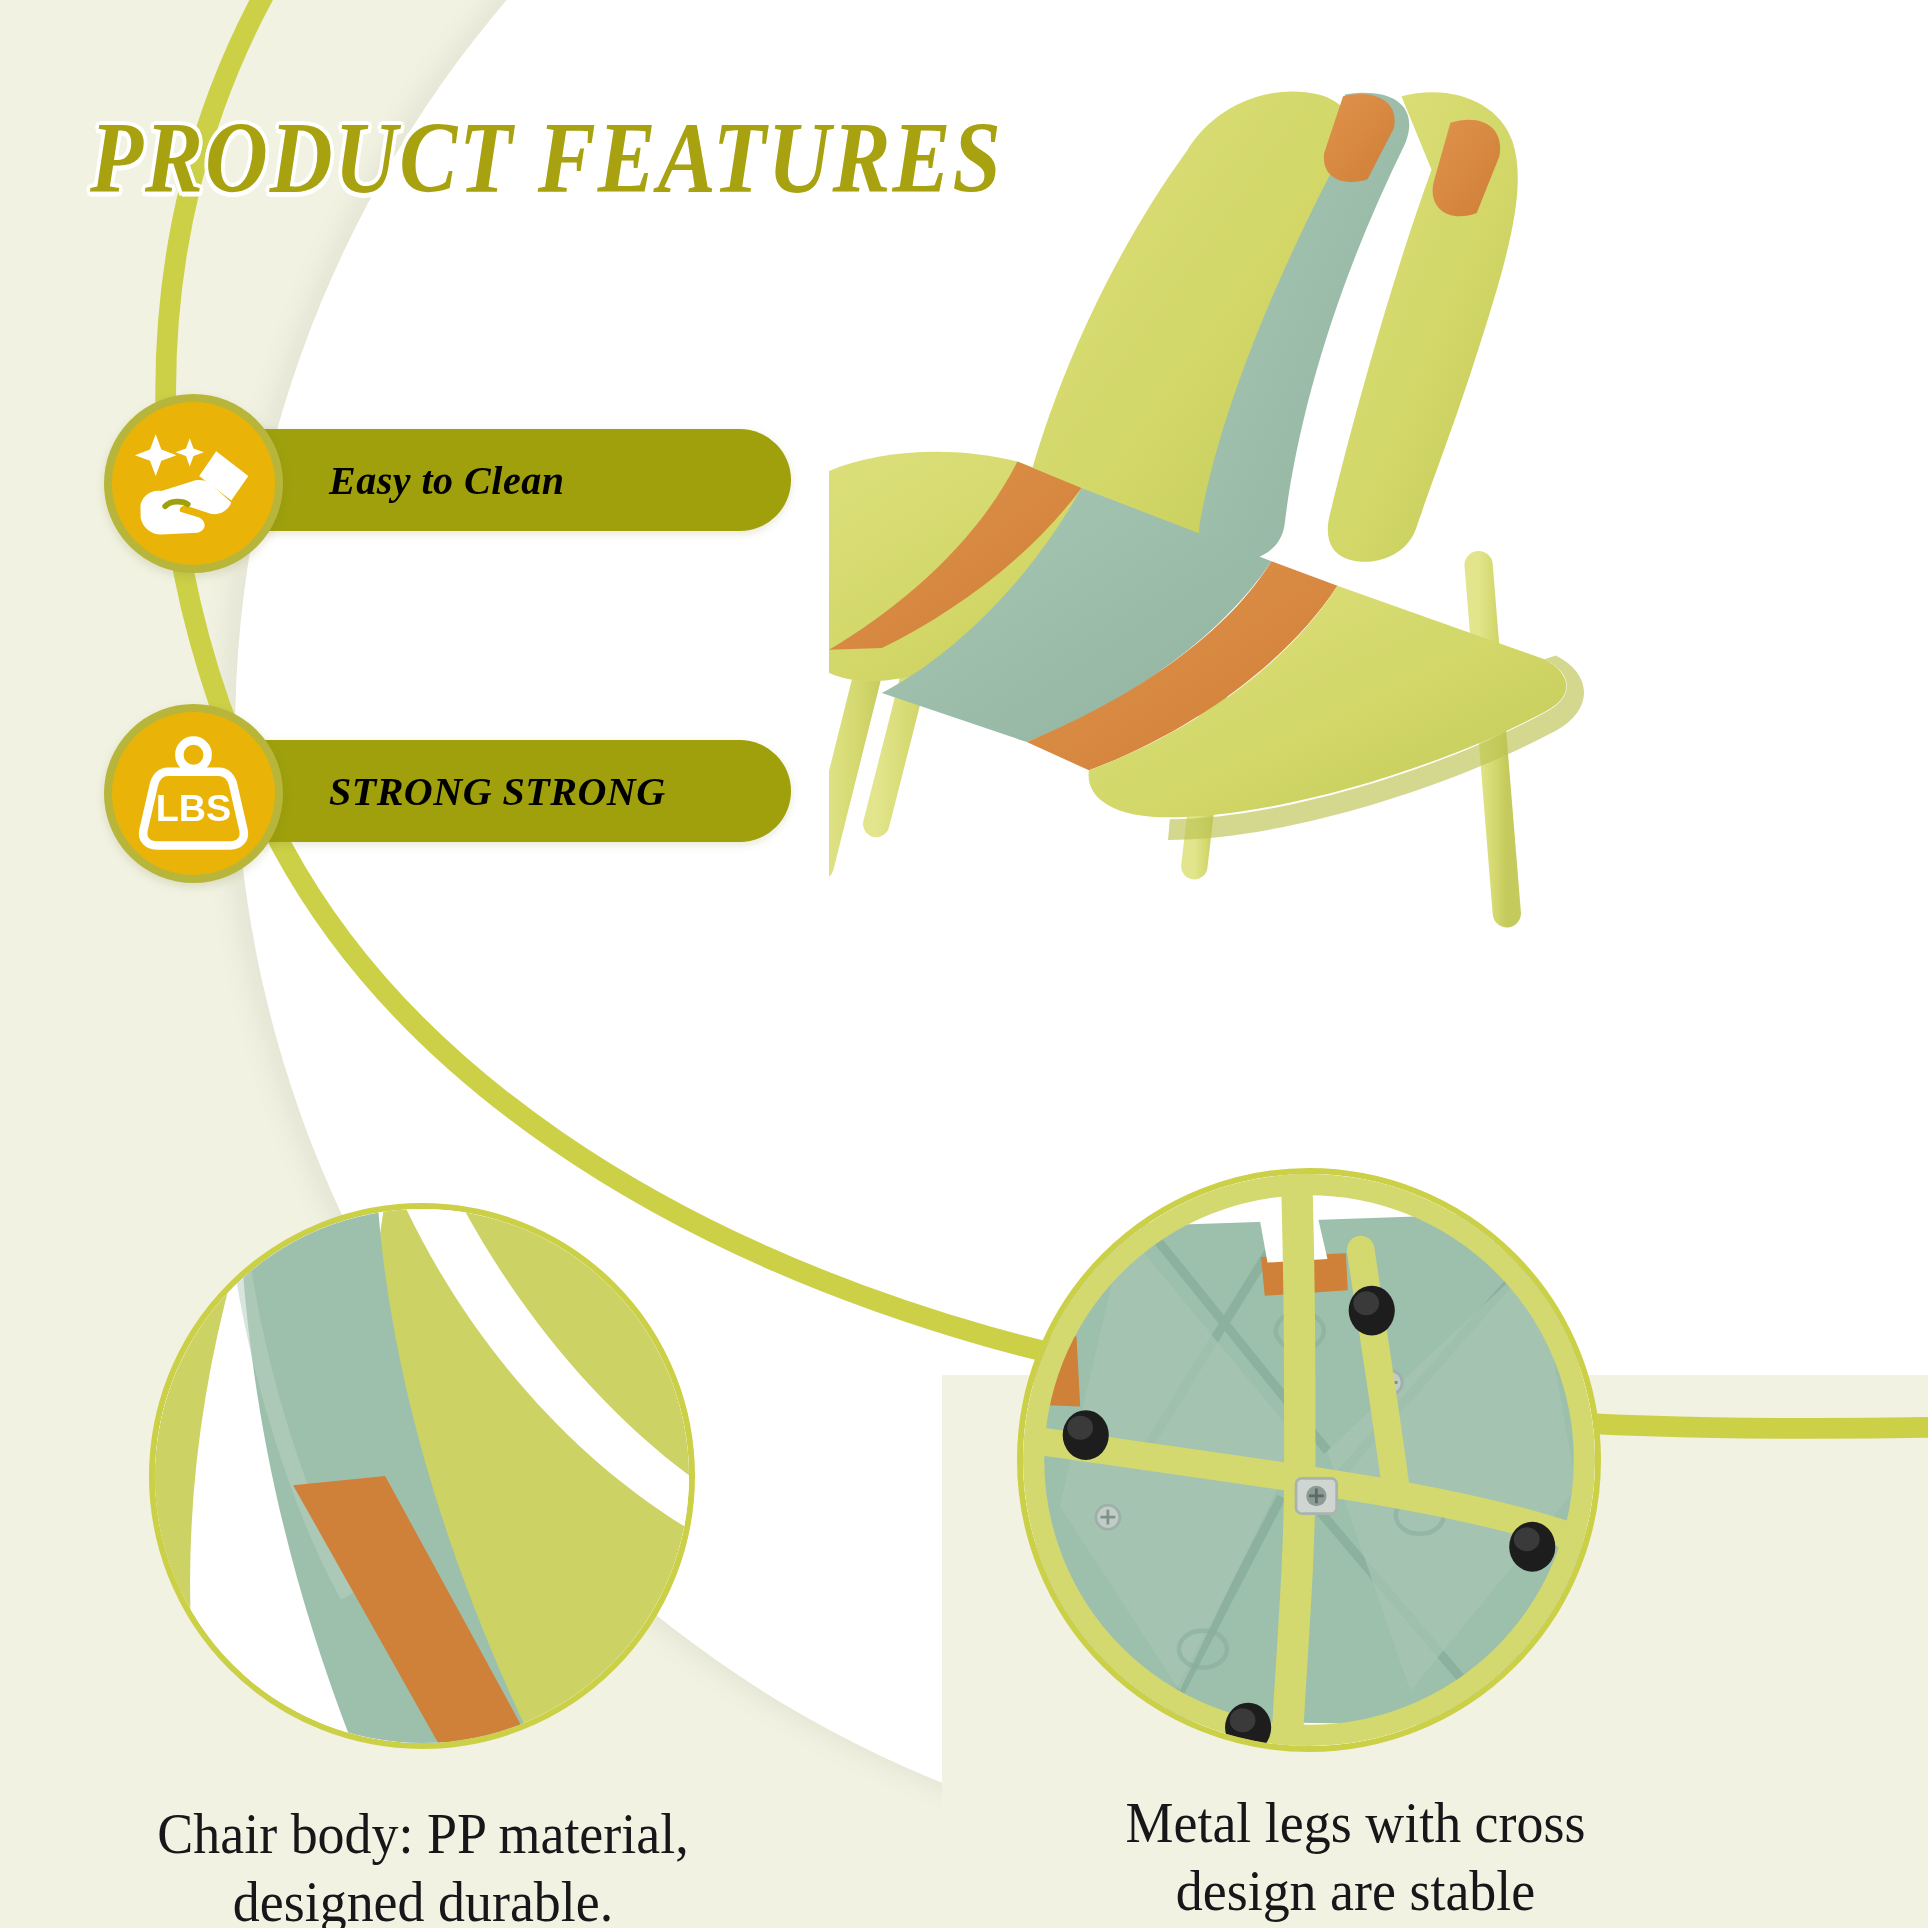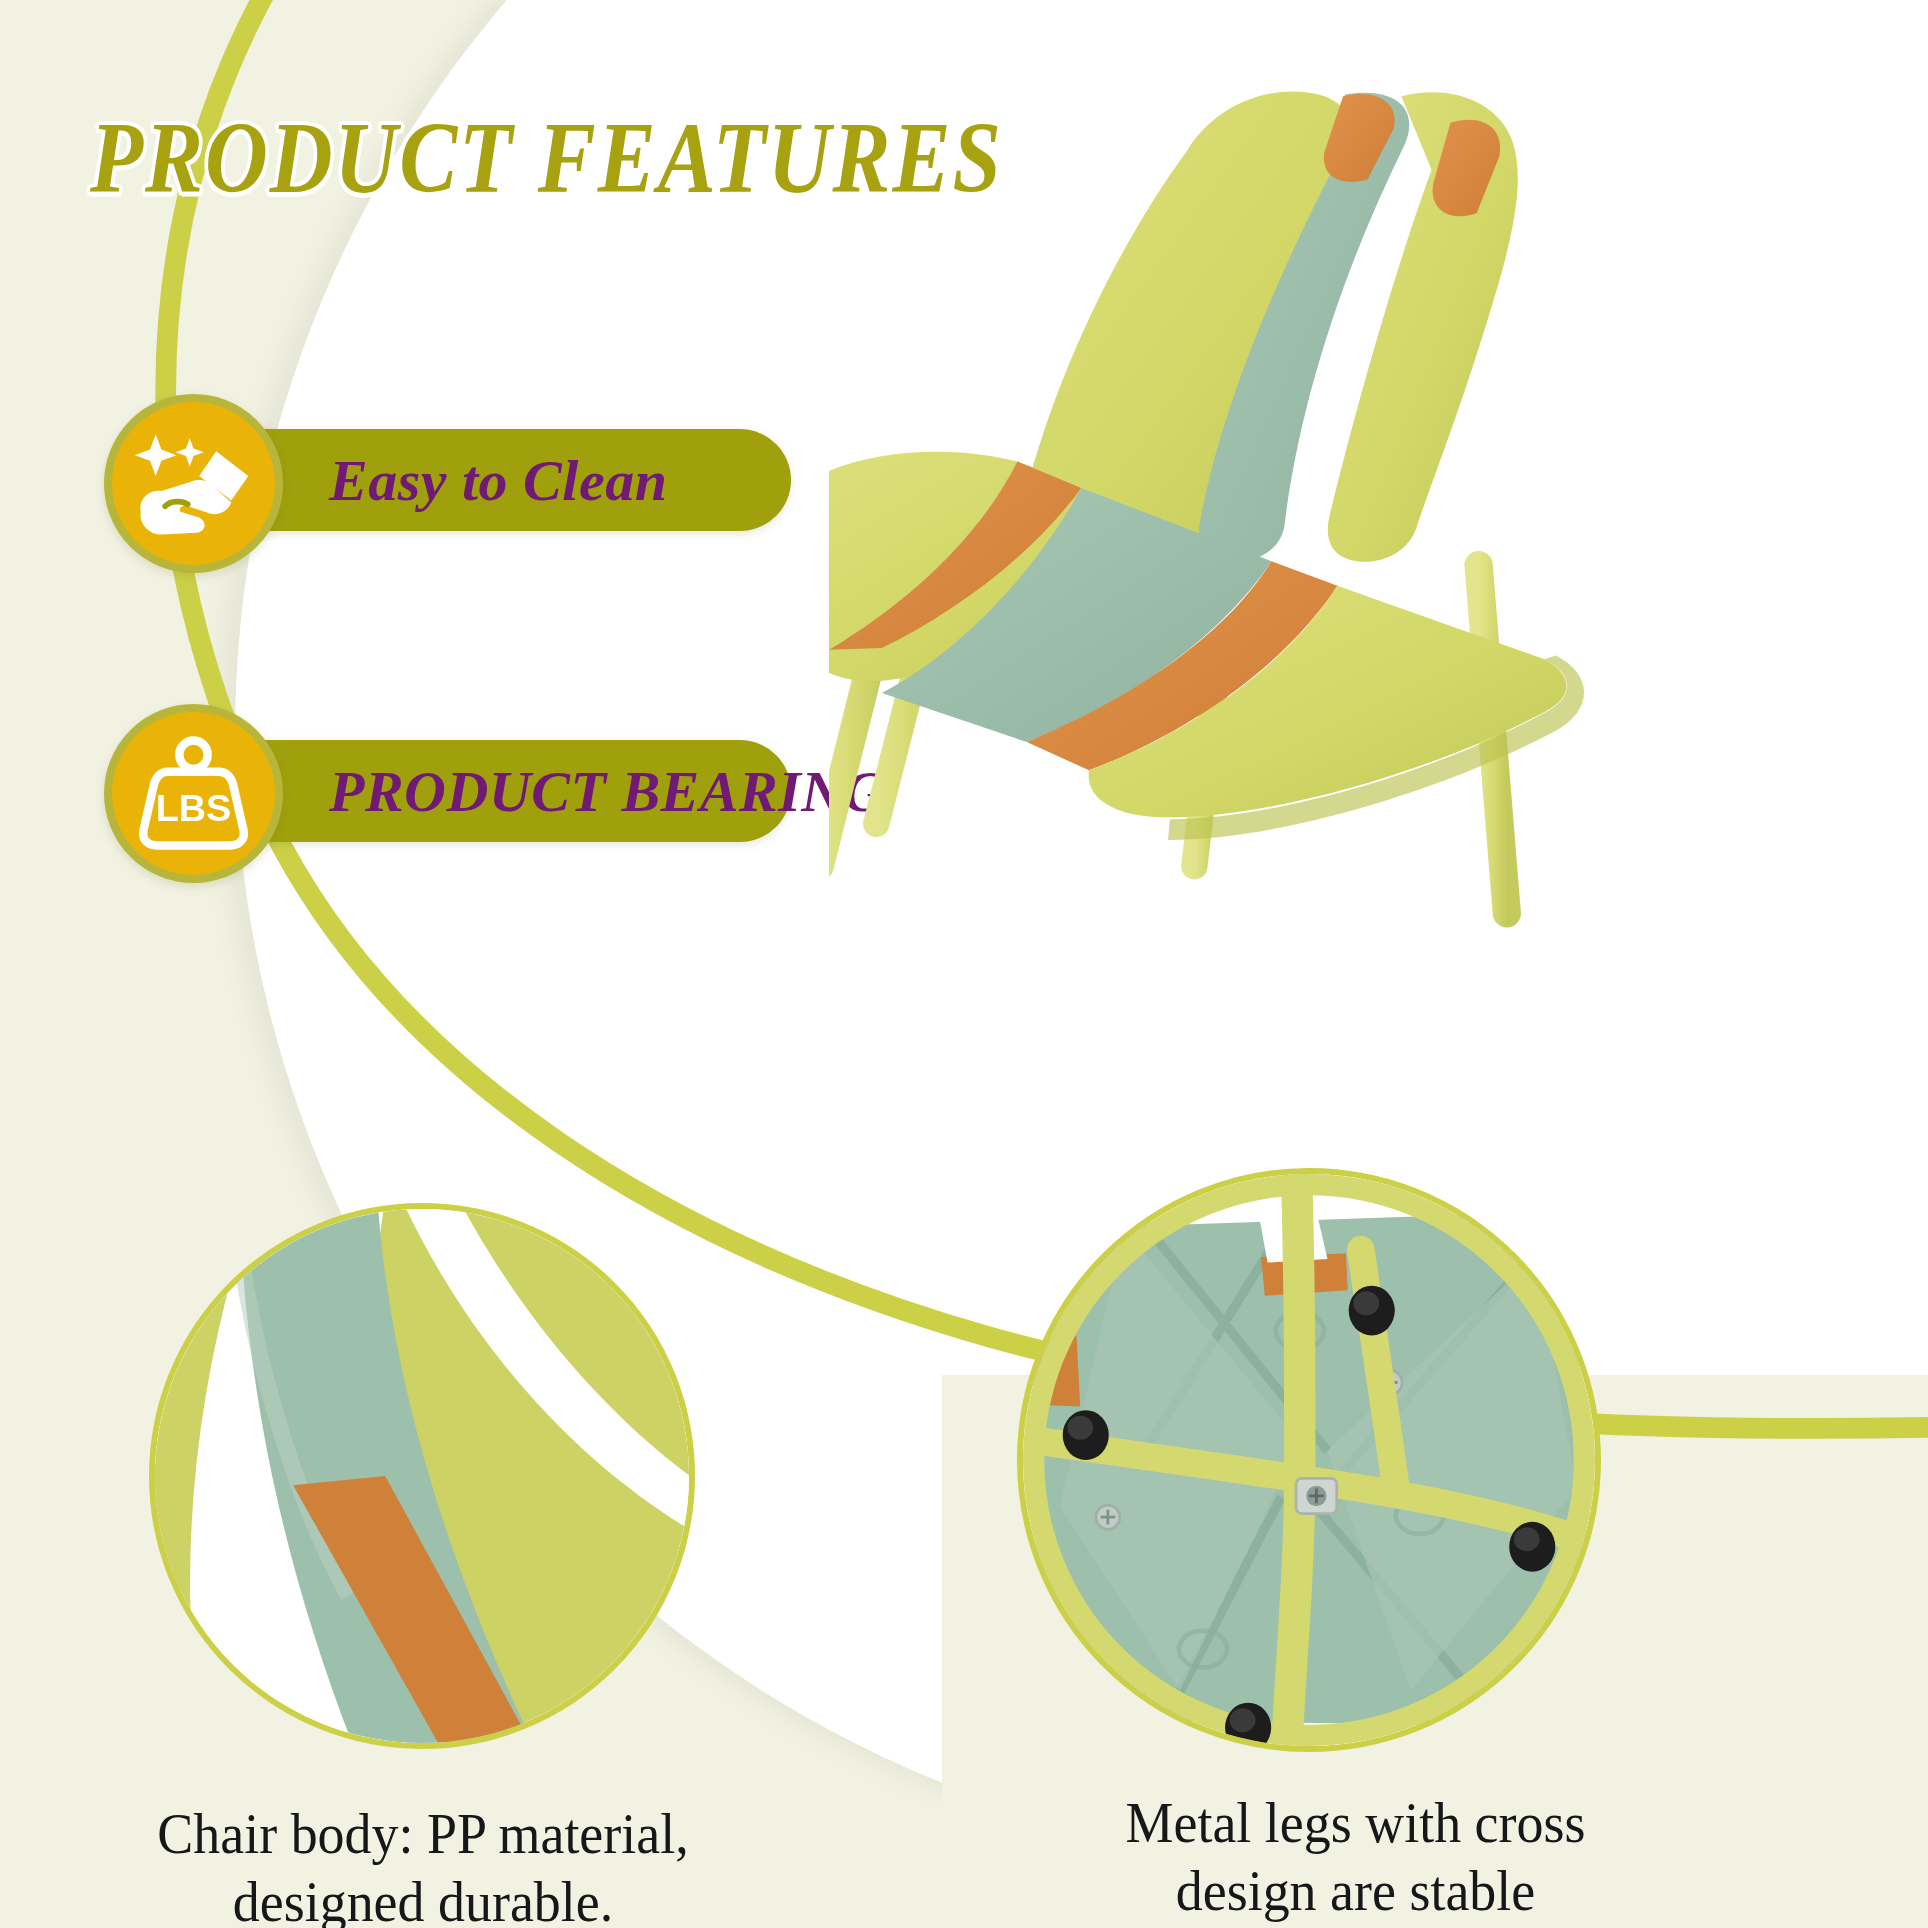--- a/index.html
+++ b/index.html
@@ -50,24 +50,24 @@
     position:absolute;left:141px;
     height:102px;
     background:#9fa00c;
     border-radius:51px;
     display:flex;align-items:center;
     padding-left:188px;padding-right:49px;
     box-sizing:border-box;
     box-shadow:0 2.8px 8.5px rgba(120,120,40,.18);
   }
   .badge-pill span{
-    color:#701a75;
+    color:#000000;
     font-family:"Liberation Serif", serif;
     font-style:italic;font-weight:700;
-    font-size:58px;letter-spacing:0.5px;
+    font-size:40px;letter-spacing:0.5px;
     white-space:nowrap;
   }
   .badge-circle{
     position:absolute;left:104px;
     width:179px;height:179px;border-radius:50%;
     background:#eab308;
     border:8.5px solid #b7b63a;
     box-sizing:border-box;
     display:flex;align-items:center;justify-content:center;
     z-index:2;
@@ -147,21 +147,21 @@
                C 52 86, 48 90, 50 94
                L 70 100
                C 78 104, 78 114, 68 116
                L 30 118
                C 18 118, 10 110, 8 100 Z" fill="#ffffff"></path>
       <path d="M34 88 C 40 82, 52 82, 58 86" fill="none" stroke="#9fa00c" stroke-width="6" stroke-linecap="round"></path>
     </svg>
   </div>
 
   <div class="badge-pill b2-pill">
-    <span>PRODUCT BEARING</span>
+    <span>STRONG STRONG</span>
   </div>
   <div class="badge-circle b2-circle">
     <svg width="119" height="119" viewBox="0 0 126 126">
       <circle cx="63" cy="22" r="15" fill="none" stroke="#ffffff" stroke-width="9"></circle>
       <path d="M36 40 L90 40 C98 40 103 46 105 54 L116 102 C118 112 111 118 102 118 L24 118 C15 118 8 112 10 102 L21 54 C23 46 28 40 36 40 Z" fill="none" stroke="#ffffff" stroke-width="9" stroke-linejoin="round"></path>
       <text x="63" y="92" text-anchor="middle" font-family="Liberation Sans, sans-serif" font-size="40" font-weight="700" fill="#ffffff">LBS</text>
     </svg>
   </div>
 
   <div class="chair-wrap">

